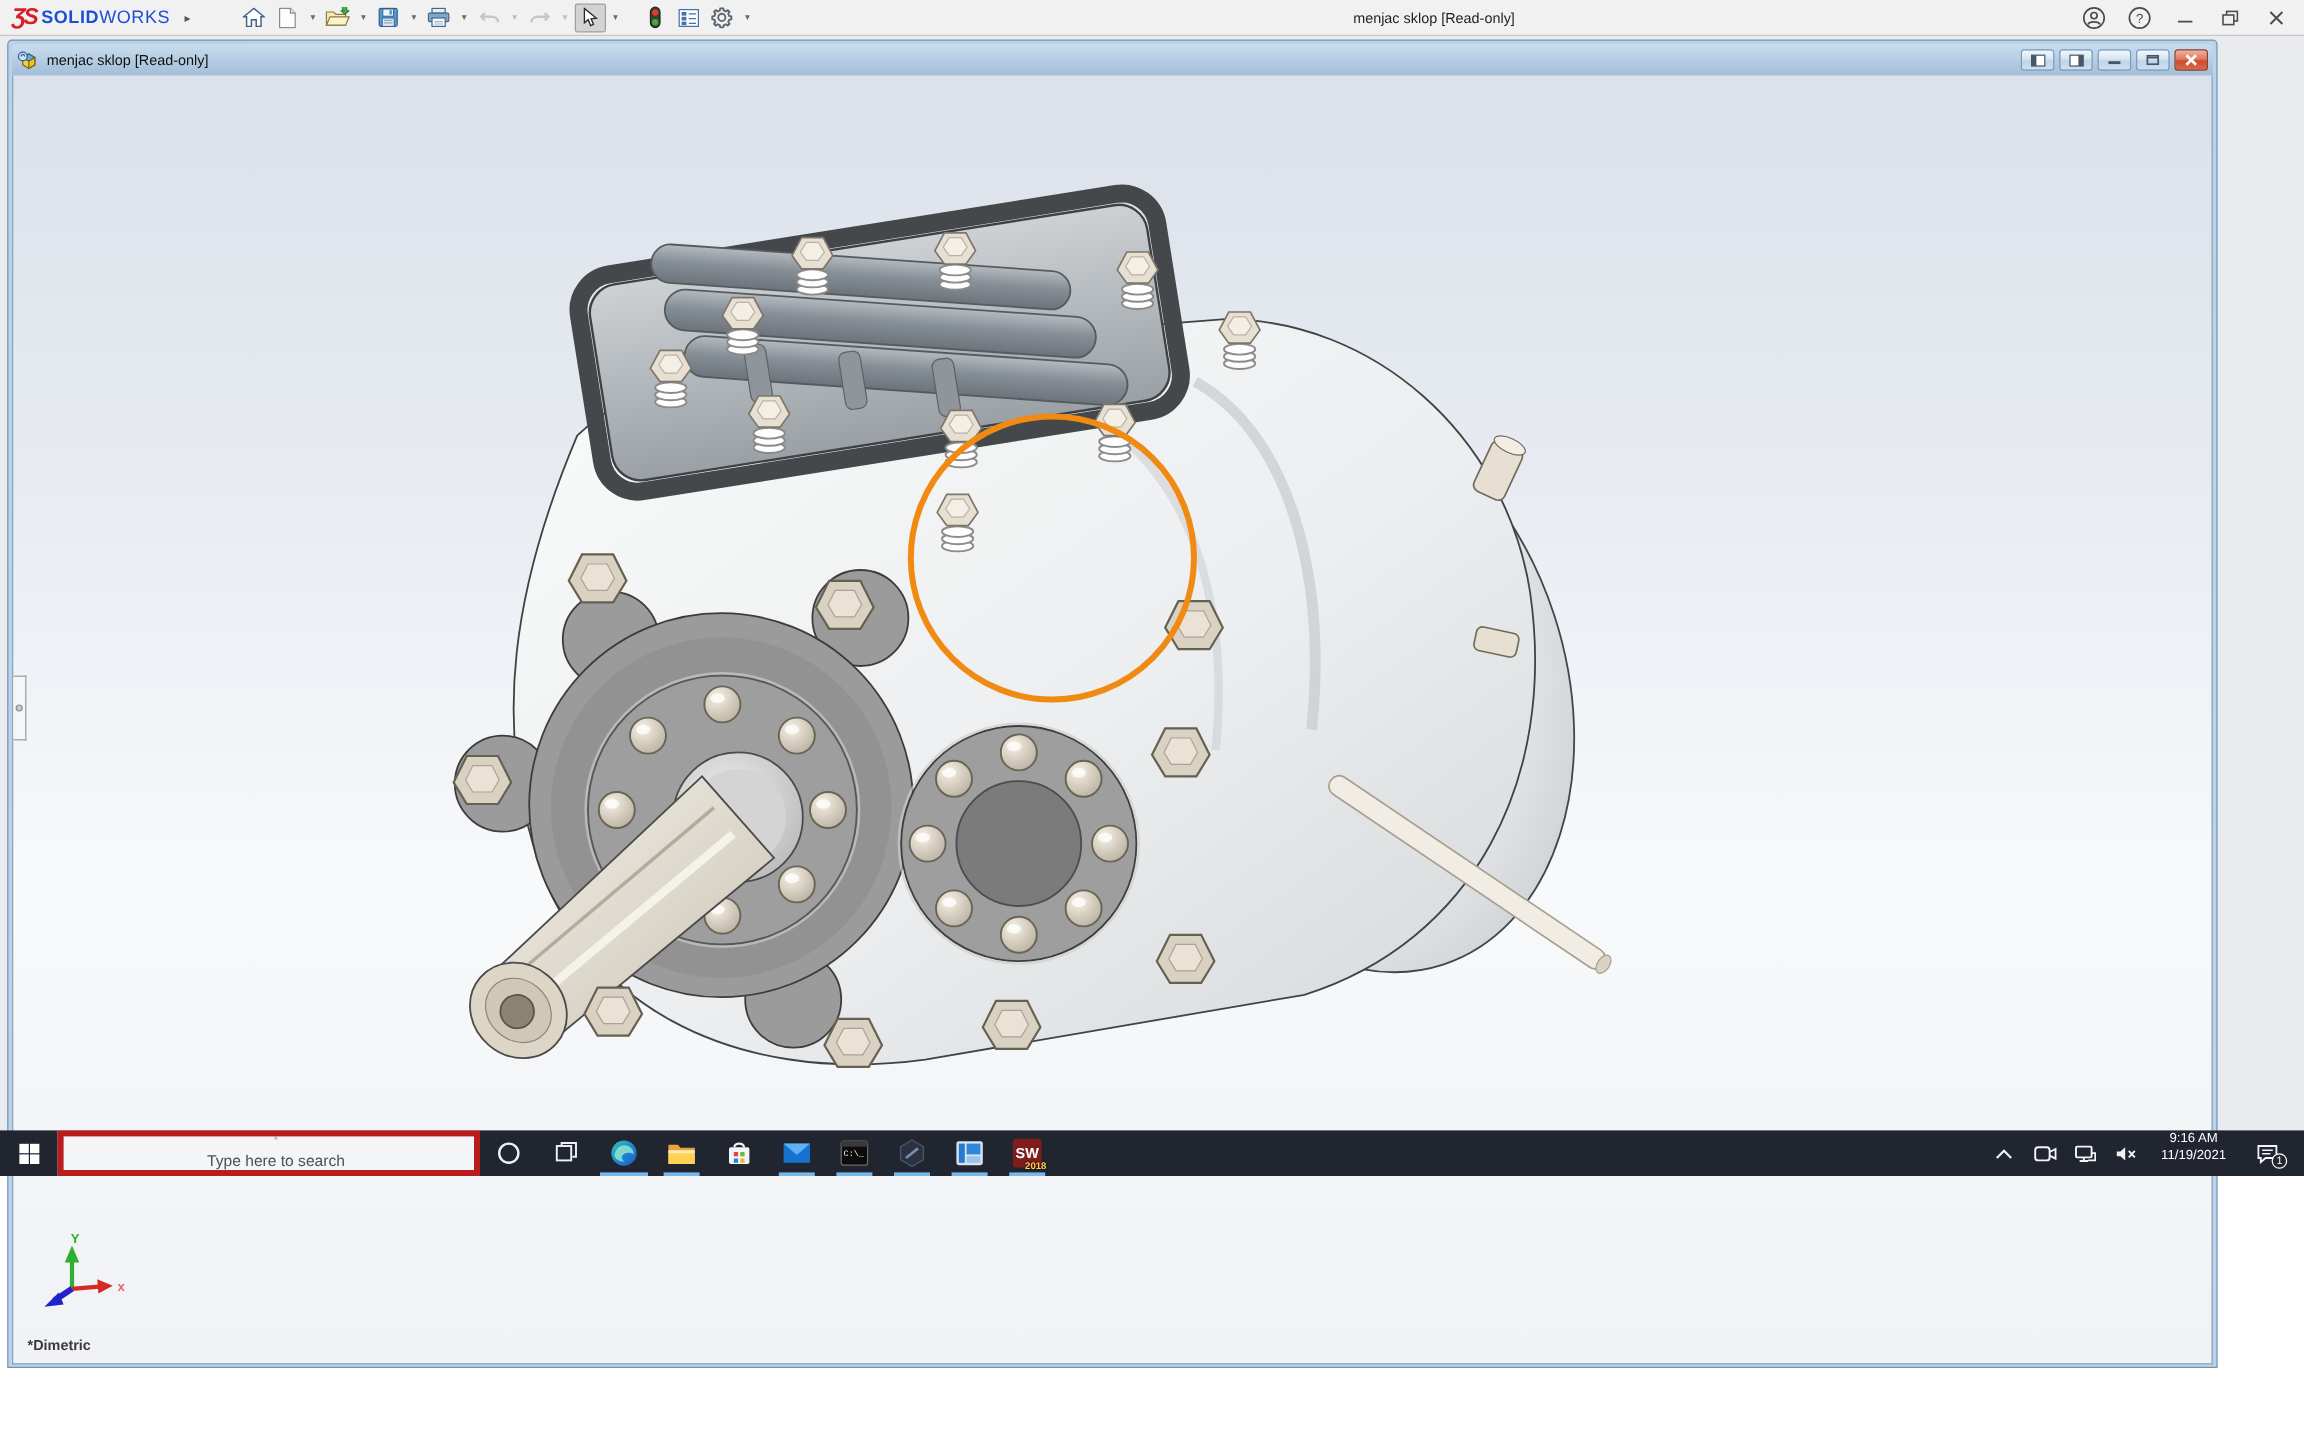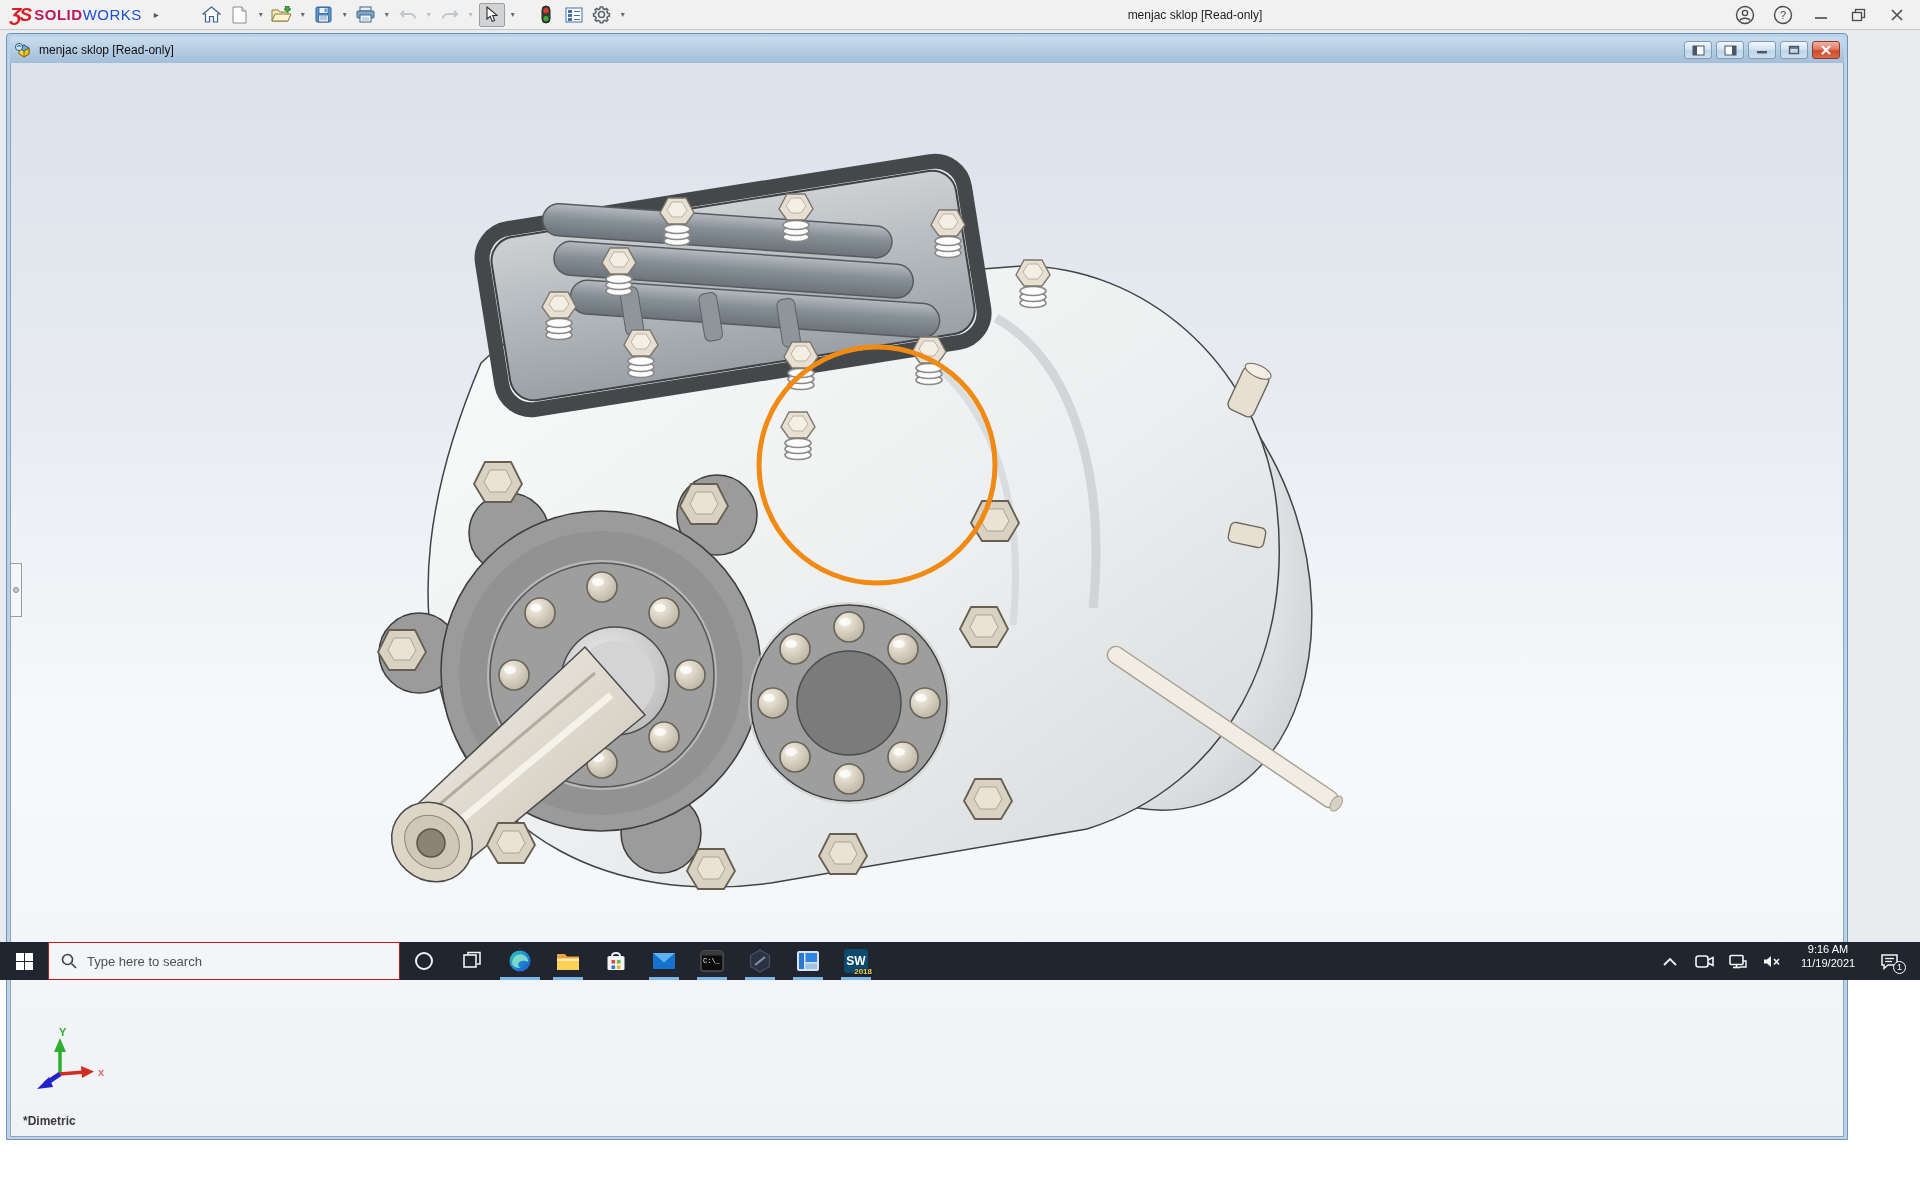--- a/index.html
+++ b/index.html
@@ -5,21 +5,21 @@
   * { margin:0; padding:0; box-sizing:border-box; }
   html,body { width:1920px; height:1200px; overflow:hidden; font-family:"Liberation Sans", sans-serif; }
   .app { position:relative; width:1920px; height:980px; background:#e9ebee; }
 
   
   .app-titlebar { position:absolute; left:0; top:0; width:1920px; height:30px;
     background:#f1f1f2; border-bottom:1px solid #c6c7c9; display:flex; align-items:center; }
   .brand { display:flex; align-items:center; padding-left:10px; gap:4px; }
   .logo-glyph { color:#d61f26; font-weight:bold; font-size:19px; font-style:italic; letter-spacing:-2px; }
   .brand-name { font-size:15px; letter-spacing:.5px; }
-  .brand-solid { color:#be185d; font-weight:bold; }
+  .brand-solid { color:#1d4ed8; font-weight:bold; }
   .brand-works { color:#1d4ed8; font-weight:normal; }
   .brand-expand { color:#555; font-size:10px; margin-left:8px; }
   .toolbar { display:flex; align-items:center; margin-left:28px; gap:2px; height:30px; }
   .tb-btn { display:flex; align-items:center; justify-content:center; width:26px; height:24px; border-radius:2px; }
   .tb-btn svg { display:block; }
   .tb-caret { width:12px; height:24px; display:flex; align-items:center; justify-content:center; color:#6a6a6a; font-size:8px; }
   .tb-sep { width:10px; }
   .tb-pressed { background:#d2d3d4; border:1px solid #9d9ea0; }
   .dim { opacity:.4; }
   .app-title { position:absolute; left:1020px; top:0; width:350px; height:30px; line-height:30px;
@@ -48,26 +48,26 @@
     background:#f4f6f8; border:1px solid #9b9b9b; border-left:none; display:flex; align-items:center; justify-content:center; }
   .left-tab .dot { width:6px; height:6px; border-radius:50%; background:#c9c9c9; border:1px solid #8f8f8f; }
 
   .triad { position:absolute; left:18px; bottom:32px; }
   .view-label { position:absolute; left:12px; bottom:8px; font-size:12px; font-weight:bold; color:#3a3a3a; }
 
   
   .taskbar { position:absolute; left:0; bottom:0; width:1920px; height:38px; background:#20252f;
     display:flex; align-items:stretch; }
   .tb-start { width:48px; display:flex; align-items:center; justify-content:center; }
-  .tb-search { width:352px; background:#f4f5f6; border:1px solid #b91c1c; display:flex; align-items:center; gap:10px; padding-left:12px; }
+  .tb-search { width:352px; background:#f4f5f6; border:5px solid #b91c1c; display:flex; align-items:center; gap:10px; padding-left:12px;flex-direction:column; }
   .tb-search span { font-size:13px; color:#4c5055; }
   .task-icon { width:48px; position:relative; display:flex; align-items:center; justify-content:center; }
   .task-icon .indicator { position:absolute; bottom:0; left:50%; transform:translateX(-50%); width:30px; height:3px; background:#79b8ea; }
   .indicator-wide { width:40px !important; }
-  .sw-glyph { position:relative; width:24px; height:24px; background:#0c4a6e; border-radius:3px; color:#fff;
+  .sw-glyph { position:relative; width:24px; height:24px; background:#7f1d1d; border-radius:3px; color:#fff;
      font-weight:bold; font-size:12px; display:flex; align-items:center; justify-content:center; }
   .sw-year { position:absolute; bottom:-3px; right:-4px; font-size:8px; font-weight:bold; color:#ffd24a; text-shadow:0 0 2px #000; }
   .tray { margin-left:auto; display:flex; align-items:flex-start; gap:4px; padding-right:2px; }
   .tray-icon { width:30px; height:38px; display:flex; align-items:center; justify-content:center; }
   .clock { width:74px; text-align:center; color:#fff; font-size:11px; line-height:14px; }
   .action-center { position:relative; width:40px; height:38px; display:flex; align-items:center; justify-content:center; }
   .ac-badge { position:absolute; right:3px; bottom:6px; width:13px; height:13px; border-radius:50%;
     background:#20252f; border:1px solid #fff; color:#fff; font-size:9px; line-height:11px; text-align:center; }
   .show-desktop { width:5px; border-left:1px solid #3d4450; }
 </style>

